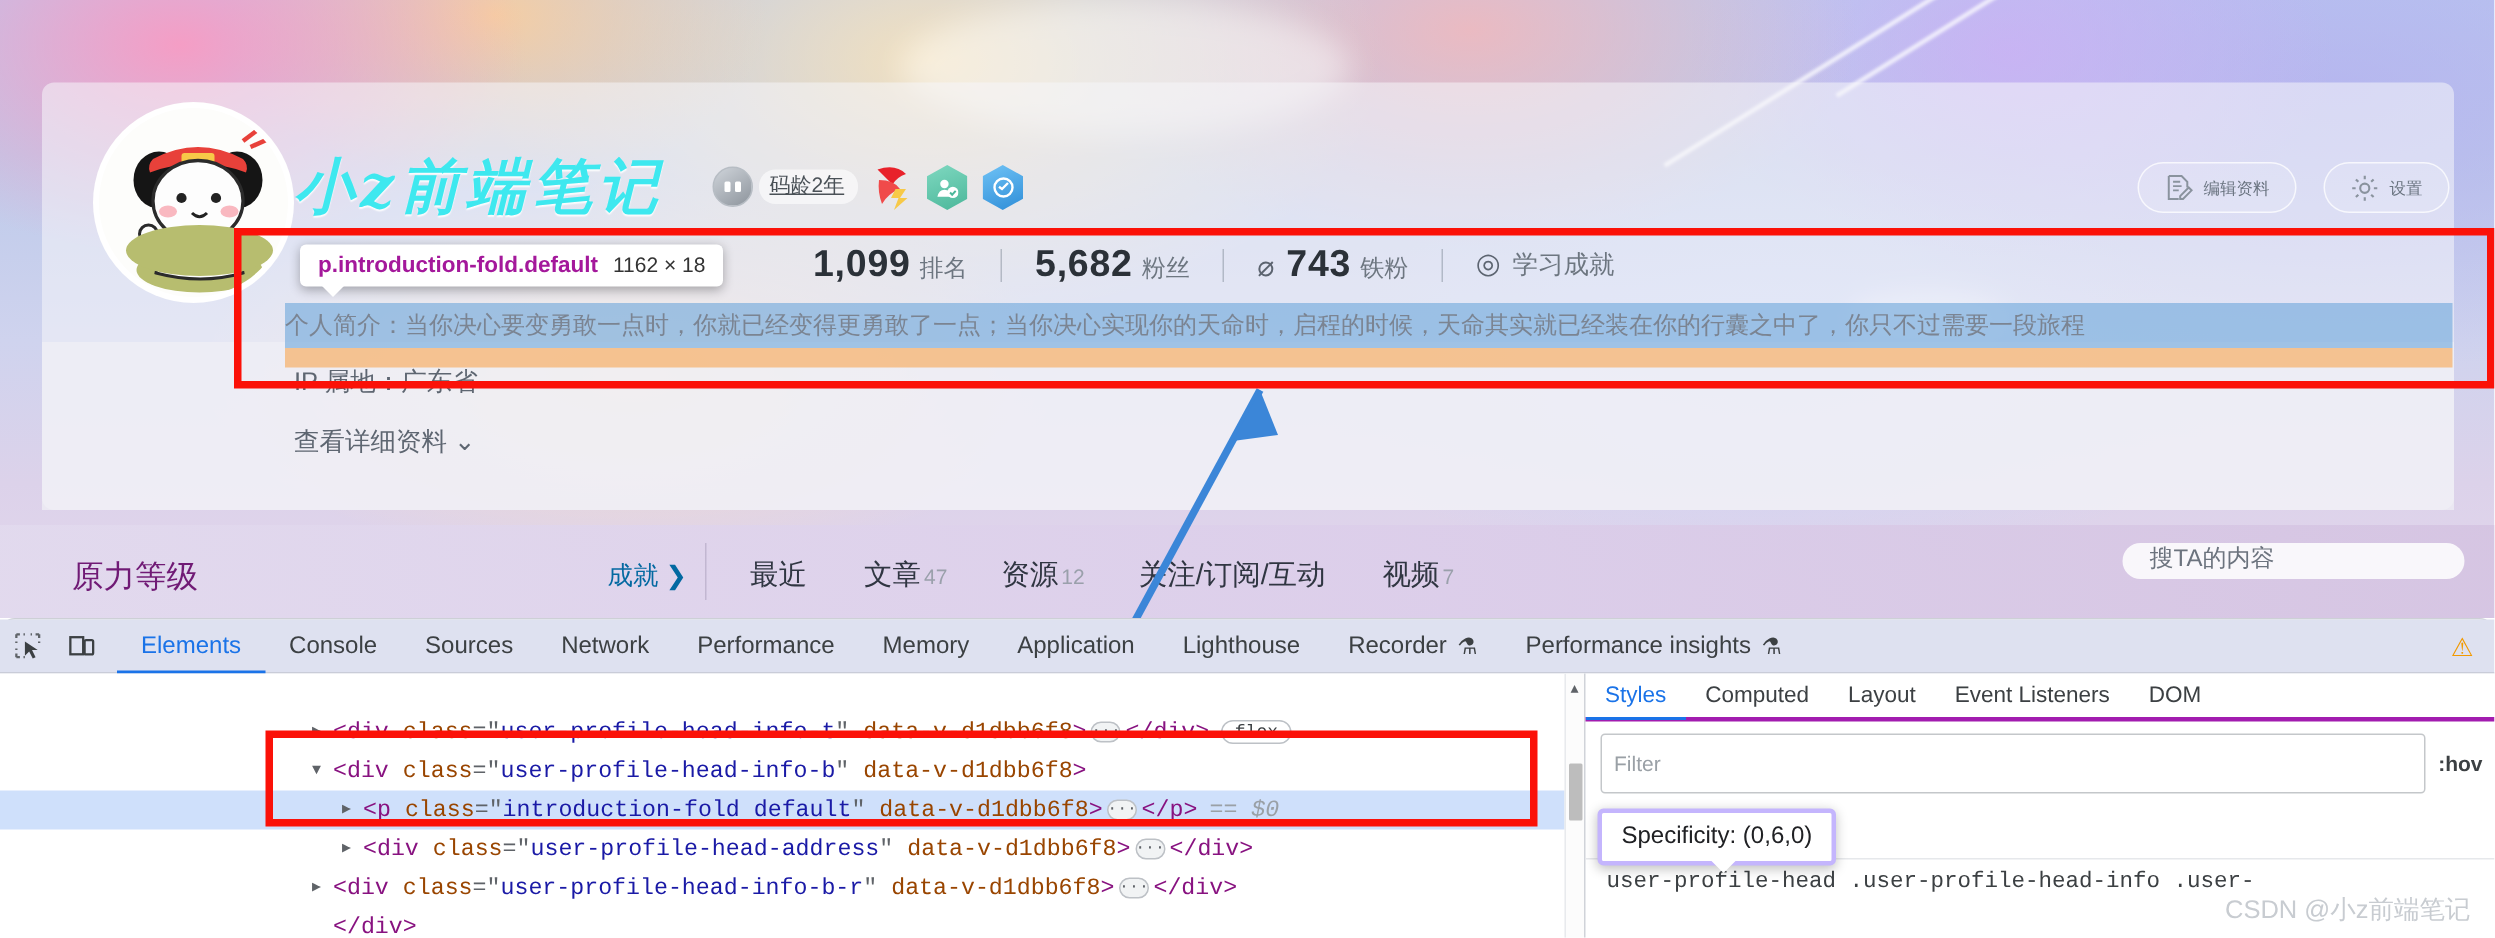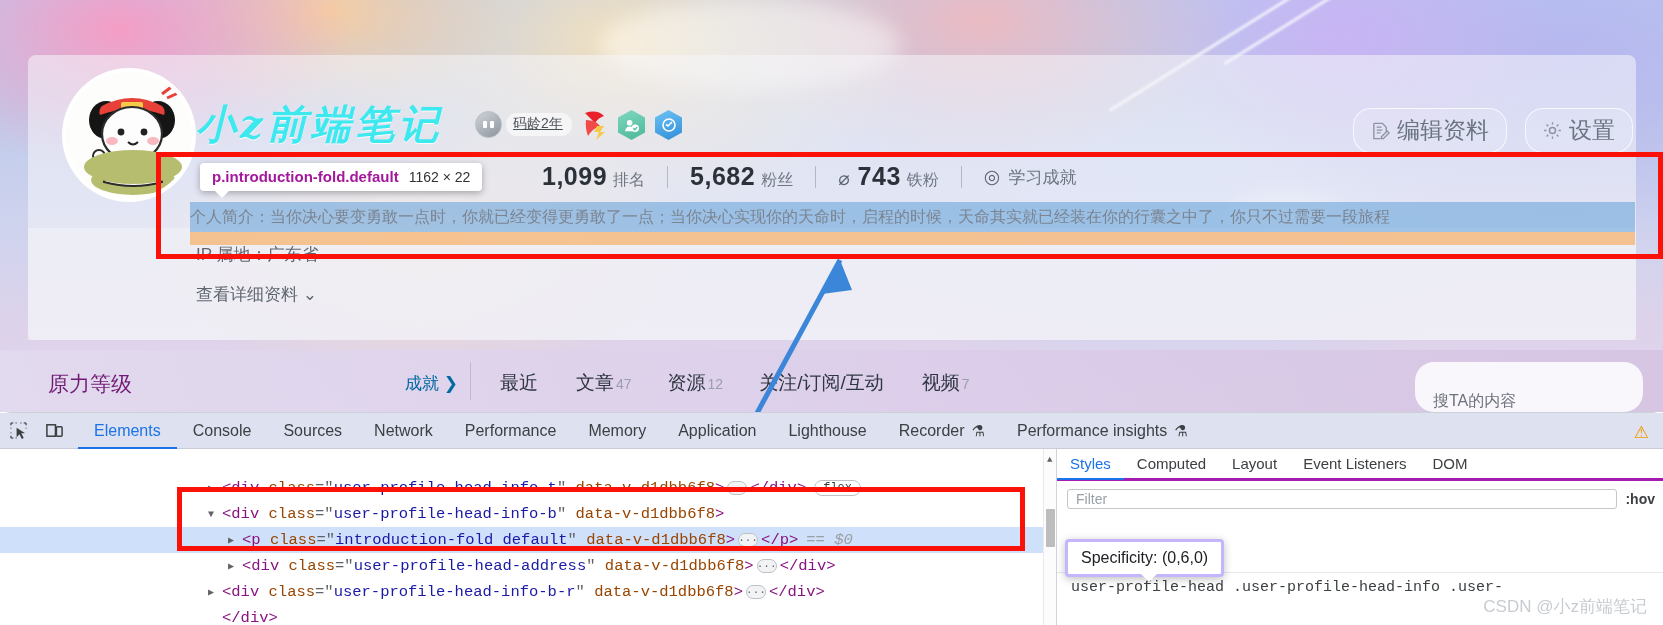--- a/index.html
+++ b/index.html
@@ -90,21 +90,21 @@
     width: 27px; height: 30px; display:flex; align-items:center; justify-content:center;
     clip-path: polygon(50% 0%, 100% 25%, 100% 75%, 50% 100%, 0% 75%, 0% 25%);
     color:#fff; font-size: 13px;
   }
 
   .head-actions { position:absolute; right: 30px; top: 108px; display:flex; gap: 18px; }
   .head-btn {
     display:flex; align-items:center; gap:7px;
     border: 1px solid rgba(255,255,255,.75);
     border-radius: 18px; padding: 6px 17px;
-    color: #6a7480; font-size: 23px; background: rgba(255,255,255,.12);
+    color: #6a7480; font-size: 11px; background: rgba(255,255,255,.12);
     white-space: nowrap;
   }
 
   
   .stats {
     position:absolute; left: 520px; top: 162px;
     display:flex; align-items:center; gap: 0px; color:#5c6470;
   }
   .stat { display:flex; align-items:baseline; gap:6px; padding: 0 22px; }
   .stat .num { font-size: 25px; font-weight: bold; color:#2b3138; letter-spacing:.5px; }
@@ -150,23 +150,23 @@
     position:absolute; left:0; top: 350px; width: 1663px; height: 62px;
     background: linear-gradient(90deg, rgba(226,218,238,.9), rgba(220,206,234,.92) 55%, rgba(213,196,226,.92));
   }
   .level-title { position:absolute; left: 48px; top: 370px; font-size: 21px; font-weight:normal; color:#701a75; }
   .achieve { position:absolute; left: 405px; top: 372px; font-size: 17px; color:#0369a1; }
   .nav-divider { position:absolute; left: 470px; top: 362px; width:1px; height: 38px; background: rgba(140,130,160,.35); }
   .nav-tabs { position:absolute; left: 500px; top: 370px; display:flex; gap: 36px; align-items: baseline; }
   .nav-tab { font-size: 19px; color:#303642; white-space: nowrap; }
   .nav-tab .cnt { font-size: 14px; color:#9aa0ab; margin-left:2px; }
   .search-box {
-    position:absolute; right: 20px; top: 362px; width: 228px; height: 50px;
+    position:absolute; right: 20px; top: 362px; width: 228px; height: 24px;
     background: rgba(255,255,255,.85); border-radius: 19px;
-    display:flex; align-items:flex-end; padding-left: 18px;
+    display:flex; align-items:flex-start; padding-left: 18px;
     font-size: 16px; color:#6c737e;
   }
 
   
   .blue-arrow { position:absolute; left: 700px; top: 250px; width: 180px; height: 260px; pointer-events:none; }
 
   
   .red-rect { position:absolute; border: 5px solid #fb1108; pointer-events:none; }
 
   
@@ -225,21 +225,21 @@
     flex: 1; background:#fff; border-left: 1px solid #d0d3d9; position:relative;
   }
   .styles-tabs { display:flex; align-items:center; height: 32px; border-bottom:3px solid #a21caf; }
   .styles-tab {
     padding: 0 13px; height: 32px; display:flex; align-items:center;
     font-size: 15px; color:#3c4043; white-space:nowrap;
   }
   .styles-tab.active { color:#1a73e8; box-shadow: inset 0 -2px 0 #1a73e8; }
   .filter-row { display:flex; align-items:center; padding: 8px 8px 0 10px; gap: 8px; }
   .filter-input {
-    flex: 1; height: 20px; border:1px solid #c4c7ca; border-radius: 3px;
+    flex: 1; height: 40px; border:1px solid #c4c7ca; border-radius: 3px;
     display:flex; align-items:center; padding-left: 8px; font-size: 14px; color:#9aa0a6;
     background:#fff;
   }
   .hov-label { font-size: 14px; font-weight: bold; color:#3c4043; }
   .rule-sep { position:absolute; left: 0; right: 0; top: 123px; height:1px; background:#e6e8eb; }
   .rule-sel { position:absolute; left: 14px; top: 130px; font-family:"Liberation Mono","DejaVu Sans Mono", monospace; font-size:15px; color:#3c4043; white-space:nowrap; }
   .specificity-tip {
     position:absolute; left: 8px; top: 90px;
     background:#fff; border:3px solid #c4b5fd; border-radius: 4px;
     box-shadow: 0 2px 8px rgba(0,0,0,.25);
@@ -373,21 +373,21 @@
       </div>
     </div>
 
     <div class="intro">个人简介：当你决心要变勇敢一点时，你就已经变得更勇敢了一点；当你决心实现你的天命时，启程的时候，天命其实就已经装在你的行囊之中了，你只不过需要一段旅程</div>
     <div class="intro-margin"></div>
     <div class="address">IP 属地：广东省</div>
     <div class="detail-link">查看详细资料 ⌄</div>
 
     <div class="el-tooltip">
       <span class="sel">p.introduction-fold.default</span>
-      <span class="dims">1162 × 22</span>
+      <span class="dims">1162 × 18</span>
     </div>
 
     <div class="page-nav"></div>
     <div class="level-title">原力等级</div>
     <div class="achieve">成就 ❯</div>
     <div class="nav-divider"></div>
     <div class="nav-tabs">
       <div class="nav-tab">
         <span>最近</span><span class="cnt"></span>
       </div>

